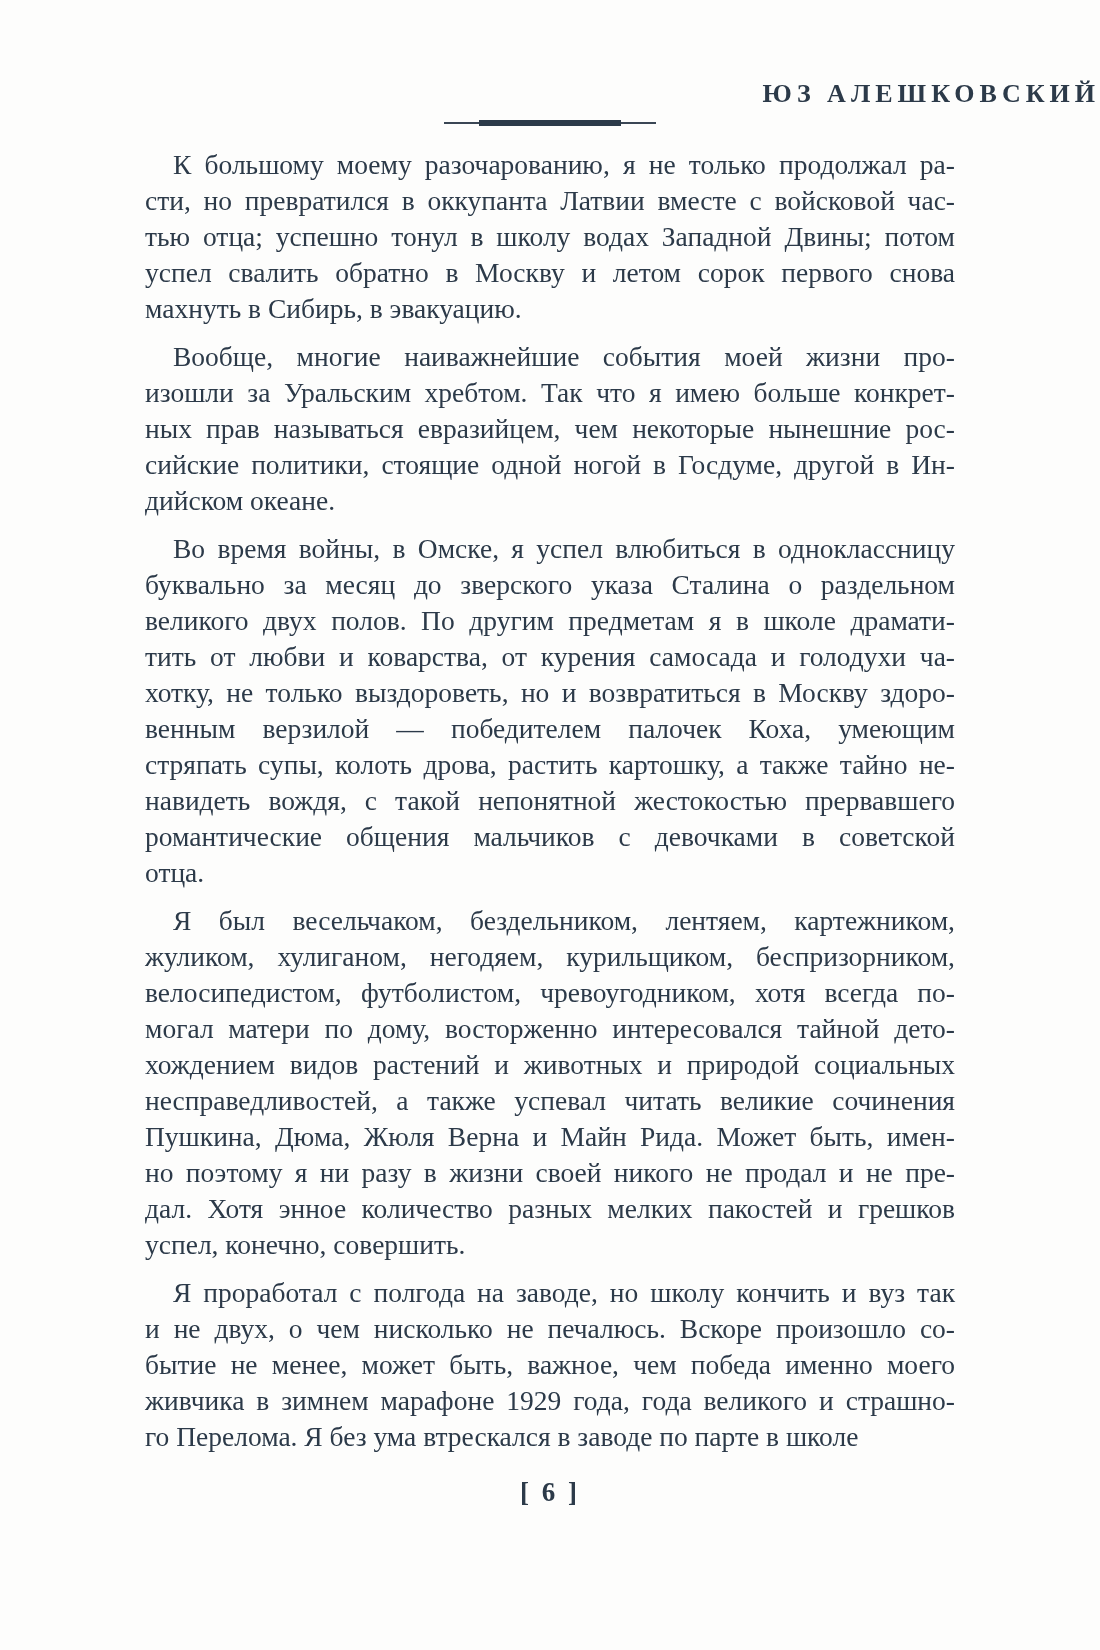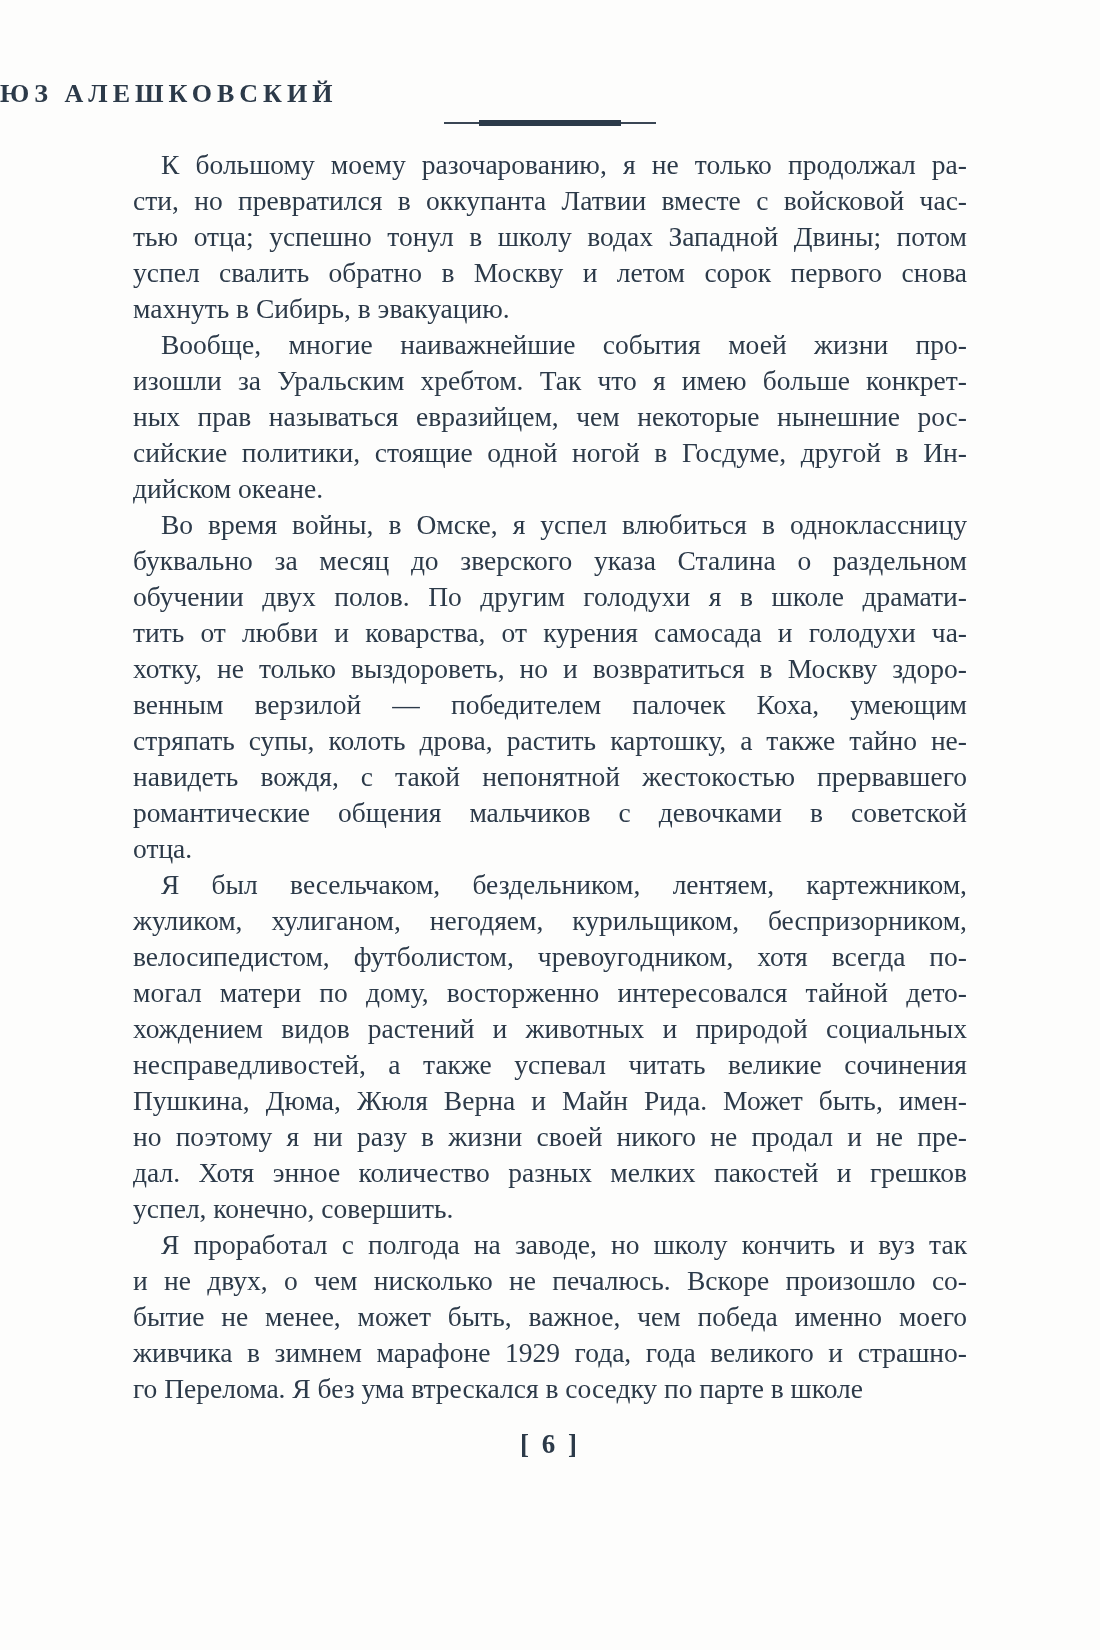--- a/index.html
+++ b/index.html
@@ -11,21 +11,21 @@
     color: var(--ink);
     overflow: hidden;
   }
   .book-page {
     width: 1100px;
     height: 1650px;
     padding-top: 80px;
     position: relative;
   }
   .running-header {
-    text-align: left;
+    text-align: right;
     font-size: 26px;
     line-height: 28px;
     font-weight: 700;
     letter-spacing: 5px;
     color: var(--ink);
   }
   .divider {
     width: 212px;
     height: 2px;
     background: #3a4654;
@@ -42,21 +42,21 @@
     background: var(--ink);
     display: block;
   }
   .page-body {
     margin: 23px 133px 0 133px;
     width: 834px;
     font-size: 27.5px;
     line-height: 36px;
     color: var(--ink);
   }
-  .para { margin: 0; }
+  .para { margin: 12px; }
   .line {
     text-align: justify;
     text-align-last: justify;
     white-space: normal;
     height: 36px;
     overflow: visible;
   }
   .line.first { text-indent: 28px; }
   .line.last  { text-align-last: left; }
   .page-number {
@@ -89,21 +89,21 @@
       <div class="para">
         <div class="line first">Вообще, многие наиважнейшие события моей жизни про-</div>
         <div class="line">изошли за Уральским хребтом. Так что я имею больше конкрет-</div>
         <div class="line">ных прав называться евразийцем, чем некоторые нынешние рос-</div>
         <div class="line">сийские политики, стоящие одной ногой в Госдуме, другой в Ин-</div>
         <div class="line last">дийском океане.</div>
       </div>
       <div class="para">
         <div class="line first">Во время войны, в Омске, я успел влюбиться в одноклассницу</div>
         <div class="line">буквально за месяц до зверского указа Сталина о раздельном</div>
-        <div class="line">обучении двух полов. По другим голодухи я в школе драмати-</div>
+        <div class="line">великого двух полов. По другим предметам я в школе драмати-</div>
         <div class="line">тить от любви и коварства, от курения самосада и голодухи ча-</div>
         <div class="line">хотку, не только выздороветь, но и возвратиться в Москву здоро-</div>
         <div class="line">венным верзилой — победителем палочек Коха, умеющим</div>
         <div class="line">стряпать супы, колоть дрова, растить картошку, а также тайно не-</div>
         <div class="line">навидеть вождя, с такой непонятной жестокостью прервавшего</div>
         <div class="line">романтические общения мальчиков с девочками в советской</div>
         <div class="line last">отца.</div>
       </div>
       <div class="para">
         <div class="line first">Я был весельчаком, бездельником, лентяем, картежником,</div>
@@ -115,18 +115,18 @@
         <div class="line">Пушкина, Дюма, Жюля Верна и Майн Рида. Может быть, имен-</div>
         <div class="line">но поэтому я ни разу в жизни своей никого не продал и не пре-</div>
         <div class="line">дал. Хотя энное количество разных мелких пакостей и грешков</div>
         <div class="line last">успел, конечно, совершить.</div>
       </div>
       <div class="para">
         <div class="line first">Я проработал с полгода на заводе, но школу кончить и вуз так</div>
         <div class="line">и не двух, о чем нисколько не печалюсь. Вскоре произошло со-</div>
         <div class="line">бытие не менее, может быть, важное, чем победа именно моего</div>
         <div class="line">живчика в зимнем марафоне 1929 года, года великого и страшно-</div>
-        <div class="line last">го Перелома. Я без ума втрескался в соседку по парте в школе</div>
+        <div class="line last">го Перелома. Я без ума втрескался в заводе по парте в школе</div>
       </div>
     </div>
 
   <div class="page-number">[ 6 ]</div>
 </div>
 
 </body></html>

